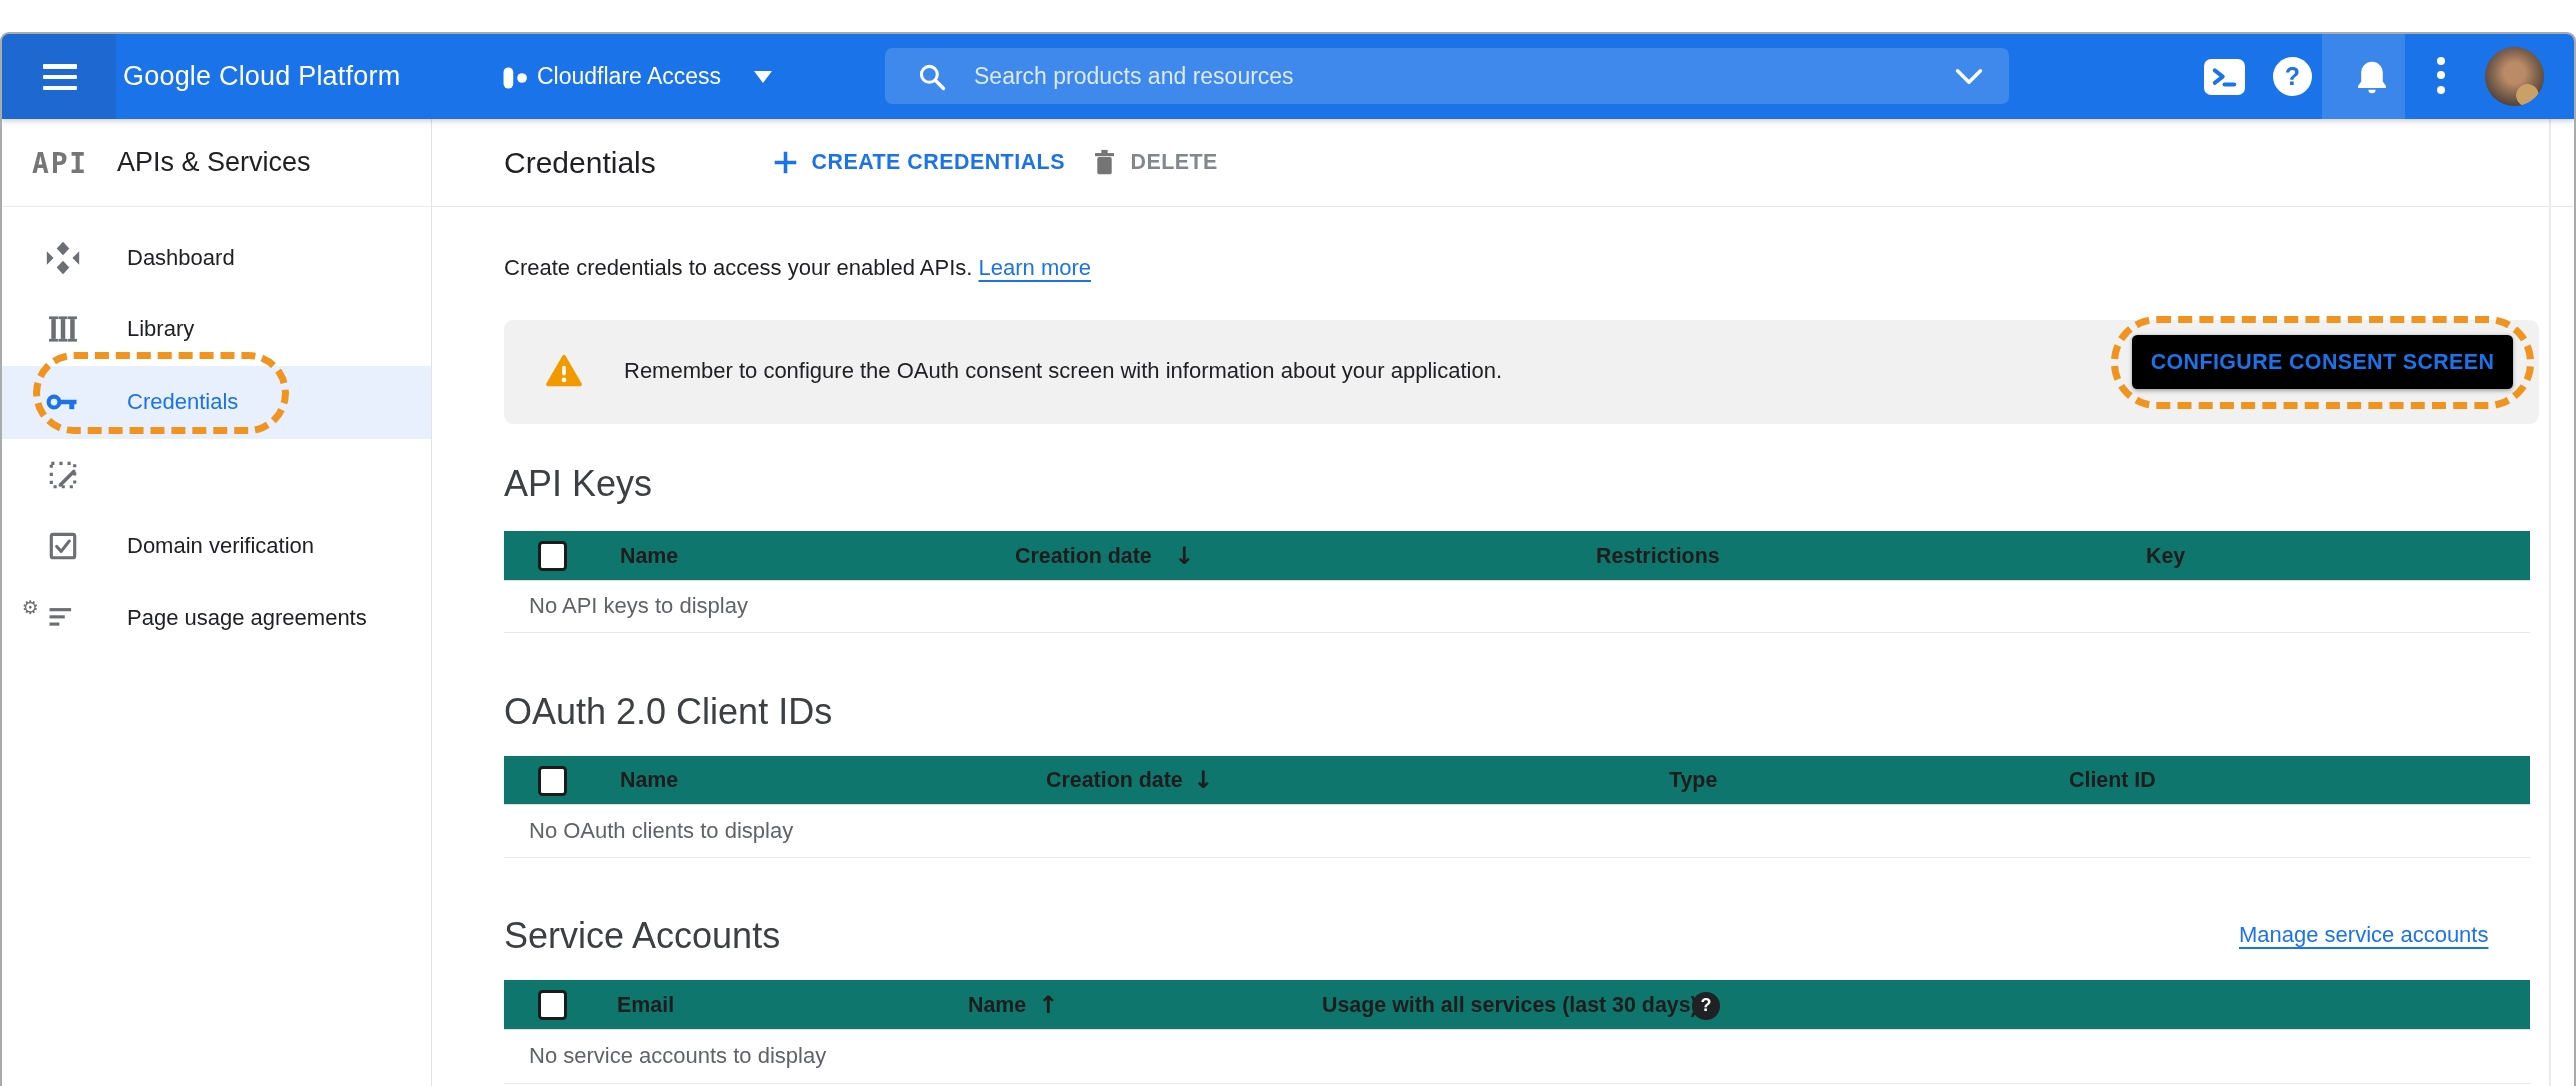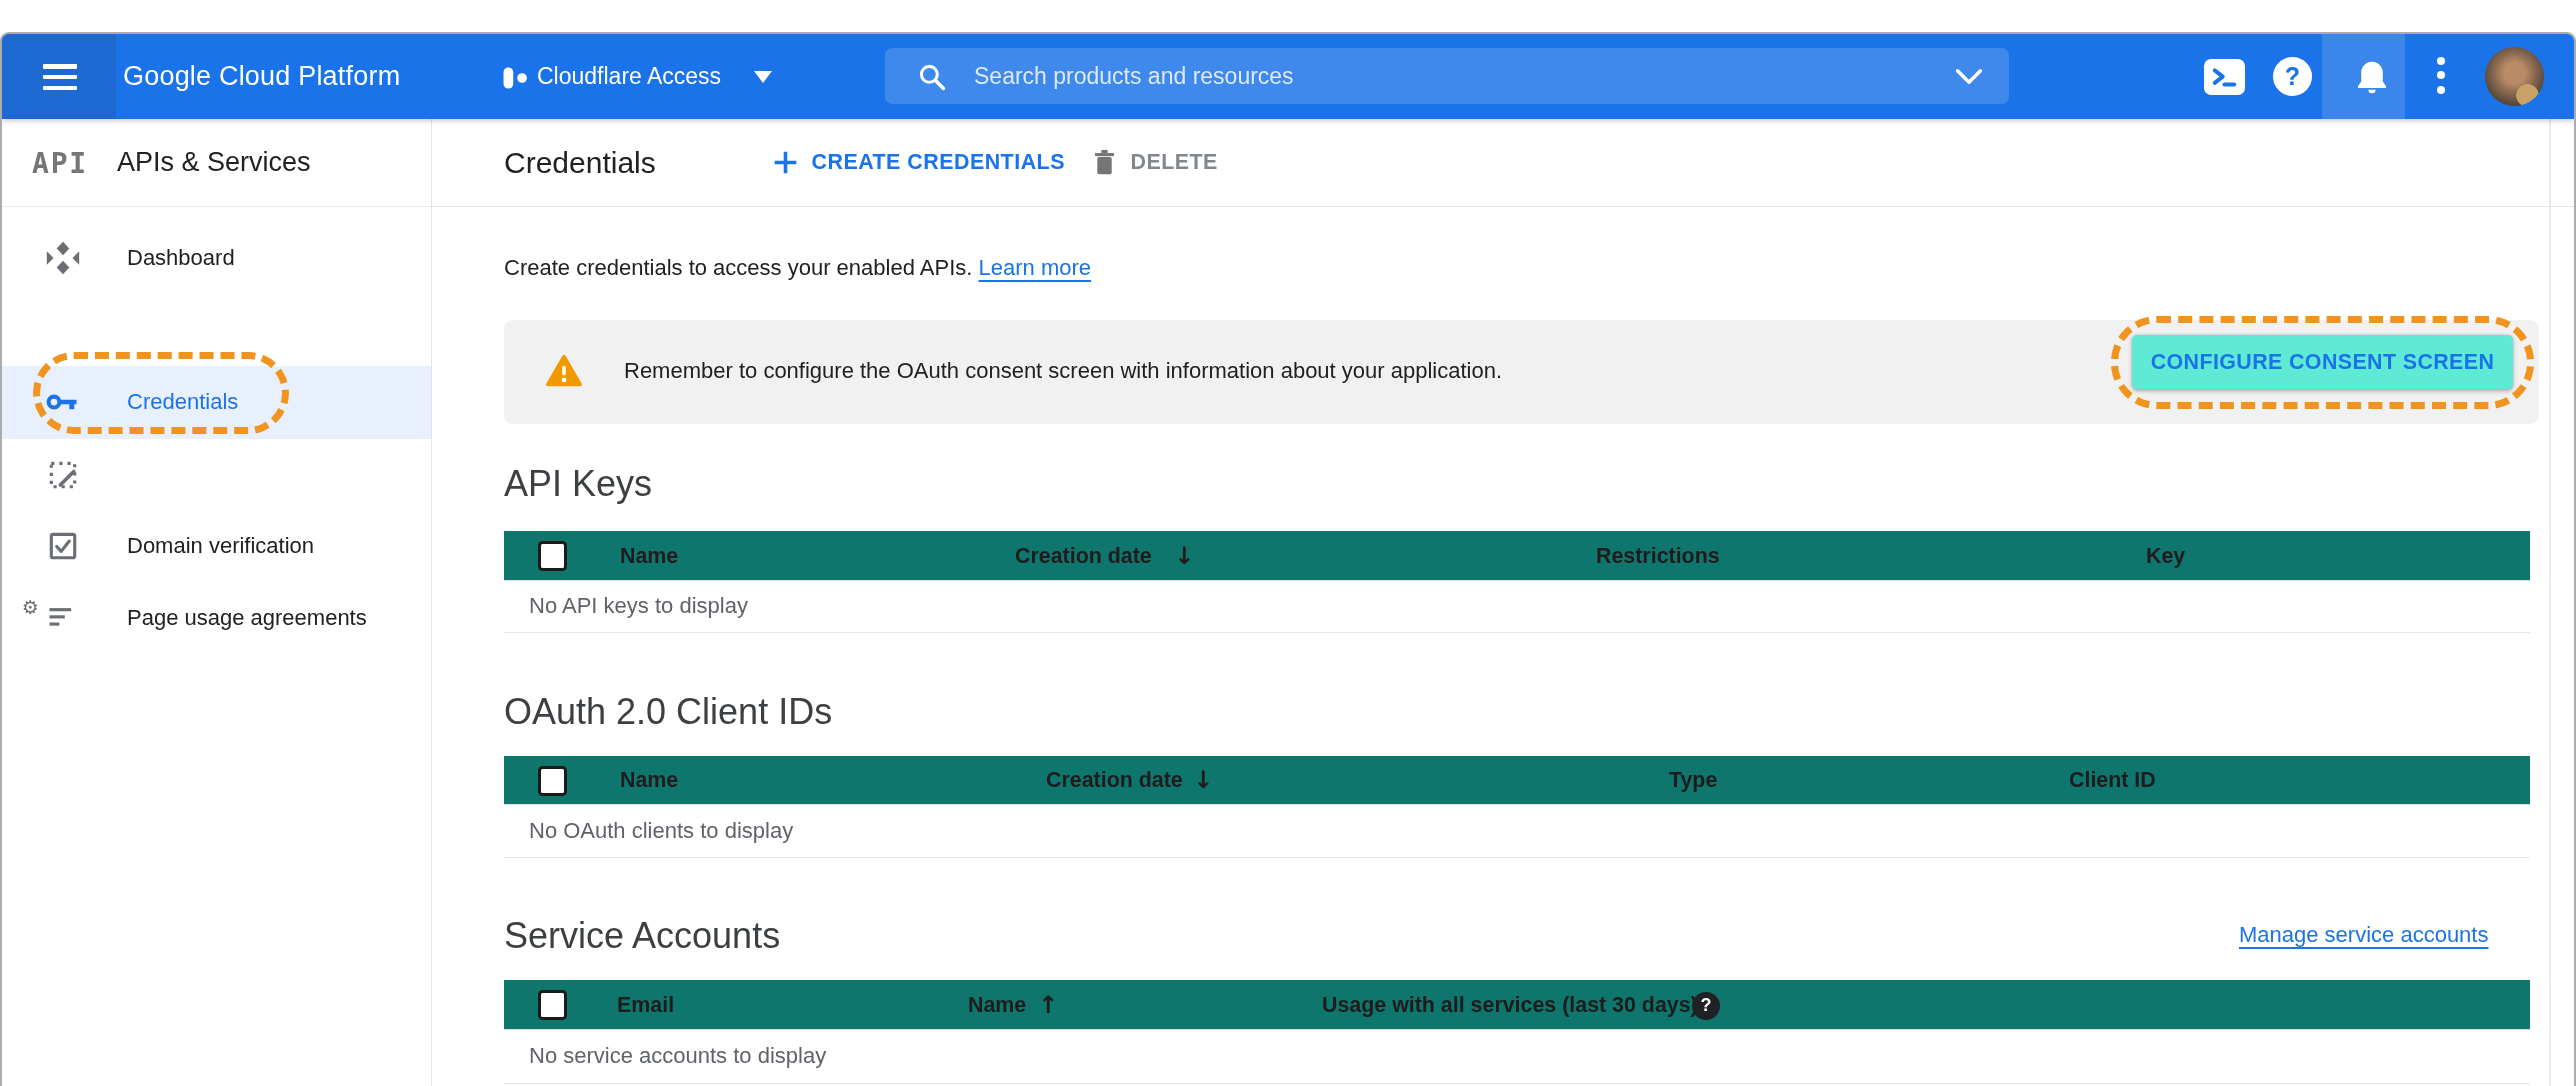--- a/index.html
+++ b/index.html
@@ -60,21 +60,21 @@
   .toolbar-btn { position: absolute; top: 0; height: 87px; display: flex; align-items: center; gap: 12.5px; font-size: 21.4px; font-weight: bold; letter-spacing: 0.5px; cursor: pointer; }
   .create-btn { left: 340px; color: #1a73e8; }
   .delete-btn { left: 659px; color: #82878c; cursor: default; }
 
   .intro-line { position: absolute; left: 72px; top: 136px; font-size: 22px; color: #202124; }
   .learn-link { color: #1a73e8; text-decoration: underline; text-underline-offset: 4.5px; cursor: pointer; }
 
   .banner { position: absolute; left: 72px; top: 201px; width: 2035px; height: 104px; background: #f1f1f1; border-radius: 9px; }
   .warn-icon { position: absolute; left: 41px; top: 34px; }
   .banner-text { position: absolute; left: 120px; top: 0; line-height: 102px; font-size: 22px; color: #202124; white-space: nowrap; }
-  .consent-btn { position: absolute; left: 1628px; top: 15px; width: 381px; height: 54px; background: #5eead4; border-radius: 5.4px;
+  .consent-btn { position: absolute; left: 1628px; top: 15px; width: 381px; height: 54px; background: #000000; border-radius: 5.4px;
     box-shadow: 0 1.8px 4.5px rgba(0,0,0,0.3), 0 0 1.8px rgba(0,0,0,0.1);
     color: #1a73e8; font-size: 21.4px; font-weight: bold; letter-spacing: 0.4px;
     display: flex; align-items: center; justify-content: center; cursor: pointer; }
   .consent-annotation { position: absolute; left: 1607px; top: -4.5px; width: 423px; height: 93px; border: 7.1px dashed #f0931f; border-radius: 46px; pointer-events: none; }
 
   .section-title { position: absolute; left: 72px; font-size: 36px; font-weight: 400; color: #3c4043; white-space: nowrap; }
   .manage-link { position: absolute; left: 1807px; top: 803px; font-size: 22px; color: #1a73e8; text-decoration: underline; text-underline-offset: 5.4px; cursor: pointer; }
 
   .thead { position: absolute; left: 72px; width: 2026px; background: #0f766e; border-bottom: 1.8px solid #e0e0e0; }
   .thead .col { position: absolute; top: 0; font-size: 21.4px; font-weight: bold; color: #1d1d1d; white-space: nowrap; }
@@ -149,20 +149,36 @@
     <div class="nav-item" style="top:103px">
       <svg class="nicon" viewBox="0 0 40 40">
         <polygon points="20,2 27,9.5 20,17 13,9.5" fill="#6b6f73"></polygon>
         <polygon points="20,23 27,30.5 20,38 13,30.5" fill="#6b6f73"></polygon>
         <polygon points="2,12.5 9.5,20 2,27.5" fill="#6b6f73"></polygon>
         <polygon points="38,12.5 30.5,20 38,27.5" fill="#6b6f73"></polygon>
       </svg>
       <span class="nlabel">Dashboard</span>
     </div>
 
+    <div class="nav-item" style="top:174px">
+      <svg class="nicon" viewBox="0 0 40 40">
+        <g fill="#6b6f73">
+          <rect x="7" y="9" width="5" height="22"></rect>
+            <rect x="17.5" y="9" width="5" height="22"></rect>
+            <rect x="28" y="9" width="5" height="22"></rect>
+          <rect x="4.5" y="6" width="10" height="3"></rect>
+            <rect x="15" y="6" width="10" height="3"></rect>
+            <rect x="25.5" y="6" width="10" height="3"></rect>
+          <rect x="4.5" y="31" width="10" height="3"></rect>
+            <rect x="15" y="31" width="10" height="3"></rect>
+            <rect x="25.5" y="31" width="10" height="3"></rect>
+        </g>
+      </svg>
+      <span class="nlabel">Library</span>
+    </div>
 
     <div class="nav-item active" style="top:247px">
       <svg class="nicon" viewBox="0 0 40 40">
         <circle cx="10" cy="20" r="6" fill="none" stroke="#1a73e8" stroke-width="4.5"></circle>
         <rect x="16" y="17.5" width="19" height="5" fill="#1a73e8"></rect>
         <rect x="27" y="20" width="5.5" height="8" fill="#1a73e8"></rect>
       </svg>
       <span class="nlabel">Credentials</span>
     </div>
 

